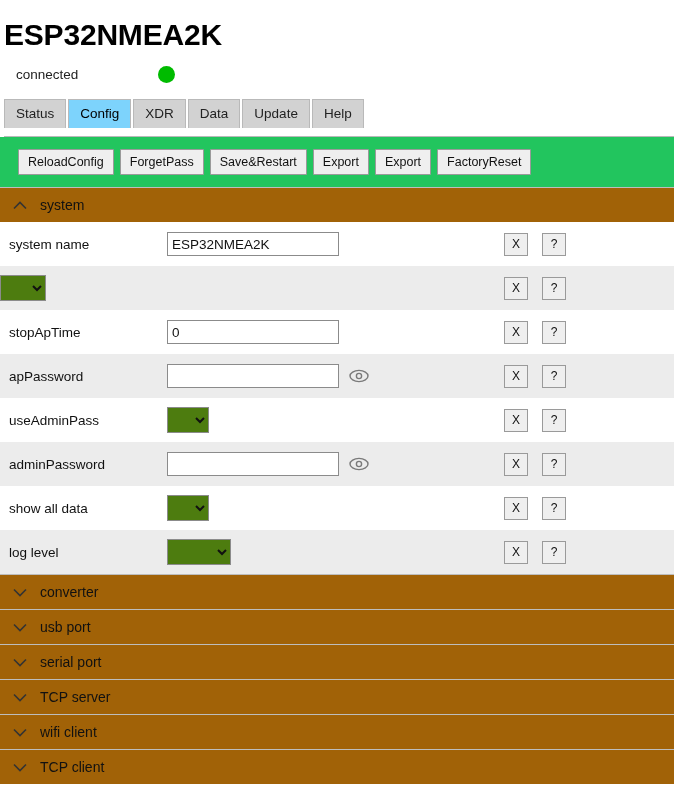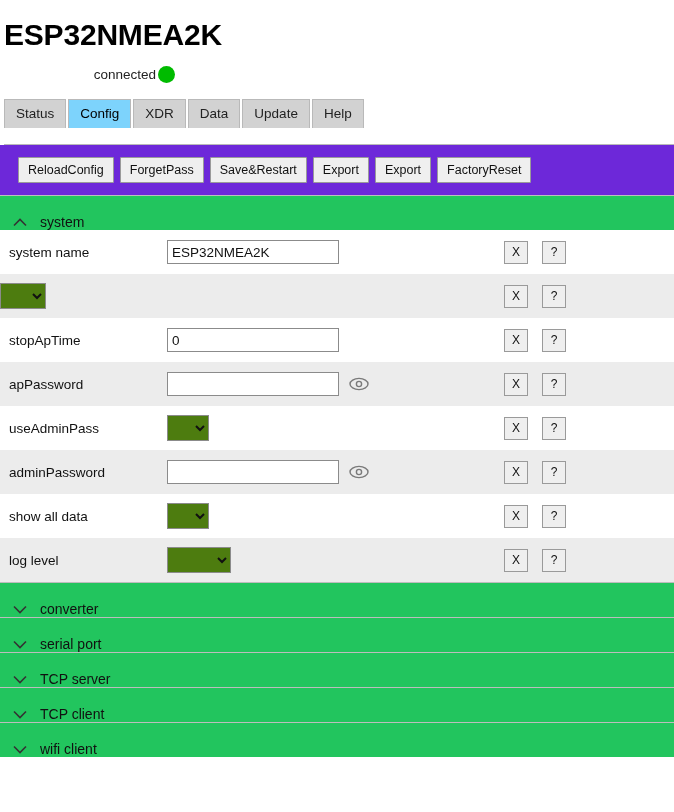--- a/index.html
+++ b/index.html
@@ -26,35 +26,34 @@
     display: flex;
     align-items: center;
     margin: 12px 0 0 0;
     height: 20px;
   }
   .status-text {
     font-size: 13.5px;
     color: #222;
     margin-left: 16px;
     width: 140px;
-    text-align: right;
   }
   .status-led {
     width: 17px;
     height: 17px;
     border-radius: 50%;
     background: #00bb00;
     margin-left: 2px;
   }
   .tabs {
     display: flex;
     align-items: flex-end;
     margin: 14px 0 0 4px;
     border-bottom: 1px solid #b9b9b9;
-    padding-bottom: 16px;
+    padding-bottom: 8px;
     height: 30px;
   }
   .tab {
     font-size: 13.5px;
     color: #222;
     background: #d2d2d2;
     border: 1px solid #b9b9b9;
     border-bottom: none;
     padding: 6px 11px 6px 11px;
     margin-right: 2px;
@@ -63,36 +62,36 @@
   }
   .tab.active {
     background: #7dd3fc;
     color: #000;
   }
   .toolbar {
     display: flex;
     align-items: center;
     padding: 12px 8px 12px 18px;
     gap: 6px;
-    background: #6d28d9;
+    background: #22c55e;
   }
   .btn {
     font-size: 12.5px;
     background: #efefef;
     border: 1px solid #9a9a9a;
     padding: 5px 9px;
     color: #111;
     cursor: pointer;
     border-radius: 1px;
     font-family: "Liberation Sans", sans-serif;
   }
   .section-head {
     display: flex;
-    align-items: flex-end;
-    background: #22c55e;
+    align-items: center;
+    background: #a16207;
     height: 34px;
     border-top: 1px solid #bdbdbd;
     cursor: pointer;
   }
   .section-head .chev {
     width: 40px;
     text-align: center;
     font-size: 13px;
     color: #333;
   }
@@ -299,35 +298,41 @@
       <div class="section-head">
         <span class="chev"><svg width="14" height="9" viewBox="0 0 14 9">
             <polyline points="1,1.5 7,7.5 13,1.5" fill="none" stroke="#333" stroke-width="1.6"></polyline>
           </svg></span>
         <span class="sec-label">converter</span>
       </div>
       <div class="section-head">
         <span class="chev"><svg width="14" height="9" viewBox="0 0 14 9">
             <polyline points="1,1.5 7,7.5 13,1.5" fill="none" stroke="#333" stroke-width="1.6"></polyline>
           </svg></span>
+        <span class="sec-label">usb port</span>
+      </div>
+      <div class="section-head">
+        <span class="chev"><svg width="14" height="9" viewBox="0 0 14 9">
+            <polyline points="1,1.5 7,7.5 13,1.5" fill="none" stroke="#333" stroke-width="1.6"></polyline>
+          </svg></span>
         <span class="sec-label">serial port</span>
       </div>
       <div class="section-head">
         <span class="chev"><svg width="14" height="9" viewBox="0 0 14 9">
             <polyline points="1,1.5 7,7.5 13,1.5" fill="none" stroke="#333" stroke-width="1.6"></polyline>
           </svg></span>
         <span class="sec-label">TCP server</span>
       </div>
       <div class="section-head">
         <span class="chev"><svg width="14" height="9" viewBox="0 0 14 9">
             <polyline points="1,1.5 7,7.5 13,1.5" fill="none" stroke="#333" stroke-width="1.6"></polyline>
           </svg></span>
+        <span class="sec-label">wifi client</span>
+      </div>
+      <div class="section-head">
+        <span class="chev"><svg width="14" height="9" viewBox="0 0 14 9">
+            <polyline points="1,1.5 7,7.5 13,1.5" fill="none" stroke="#333" stroke-width="1.6"></polyline>
+          </svg></span>
         <span class="sec-label">TCP client</span>
       </div>
-      <div class="section-head">
-        <span class="chev"><svg width="14" height="9" viewBox="0 0 14 9">
-            <polyline points="1,1.5 7,7.5 13,1.5" fill="none" stroke="#333" stroke-width="1.6"></polyline>
-          </svg></span>
-        <span class="sec-label">wifi client</span>
-      </div>
     </div>
 
 </div>
 
 </body></html>

